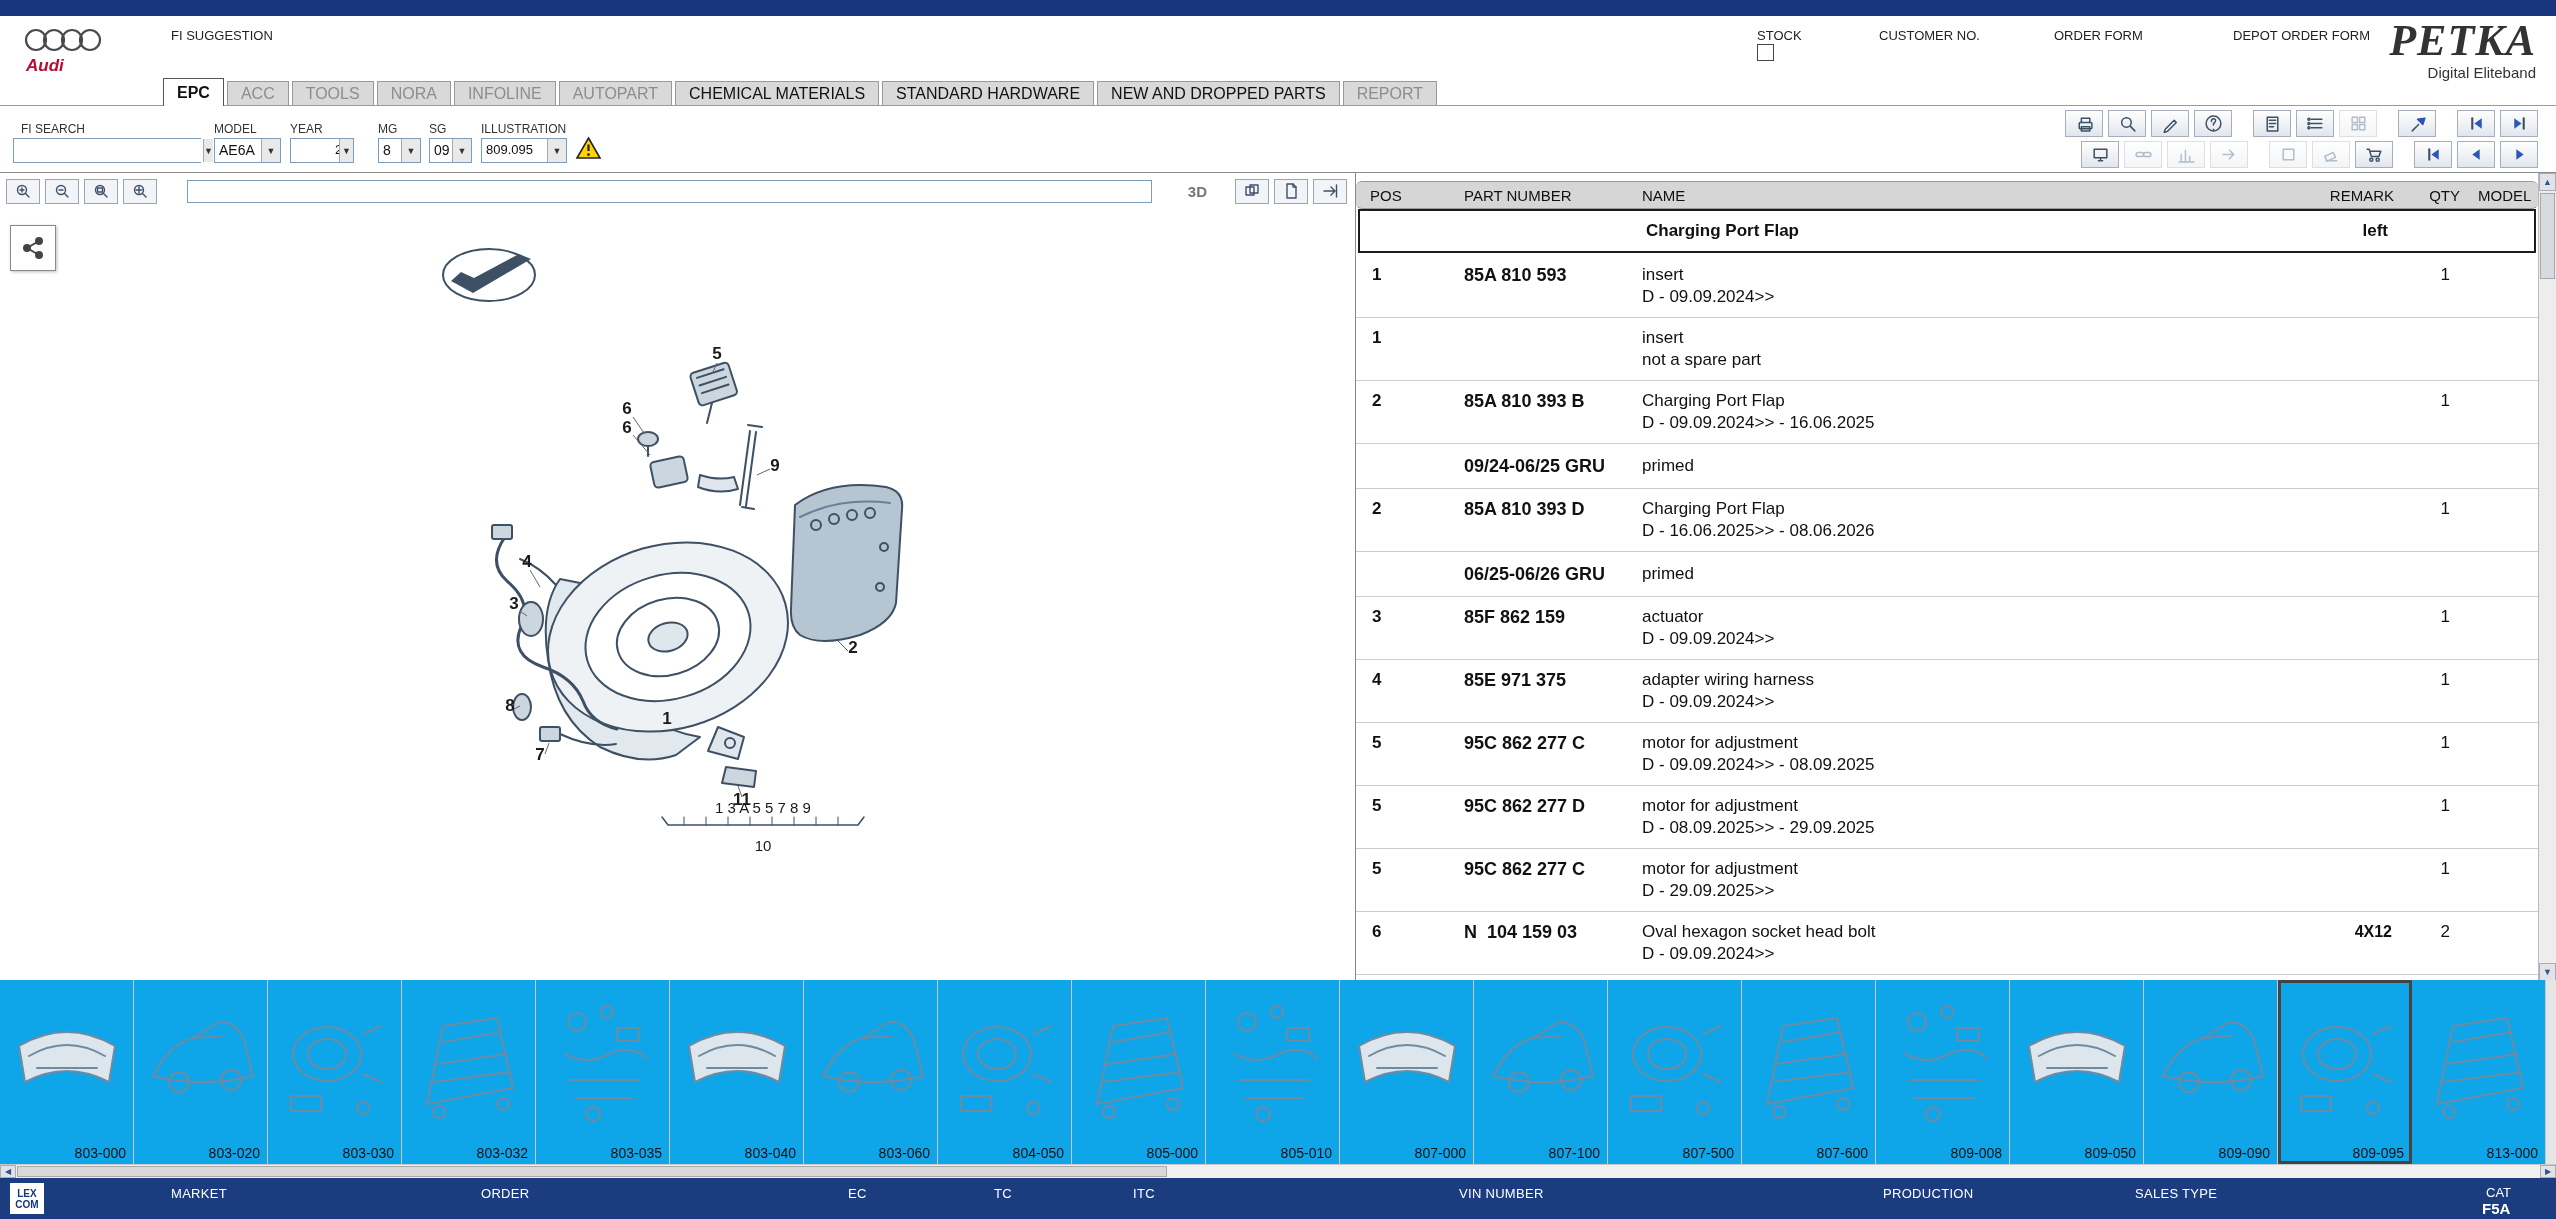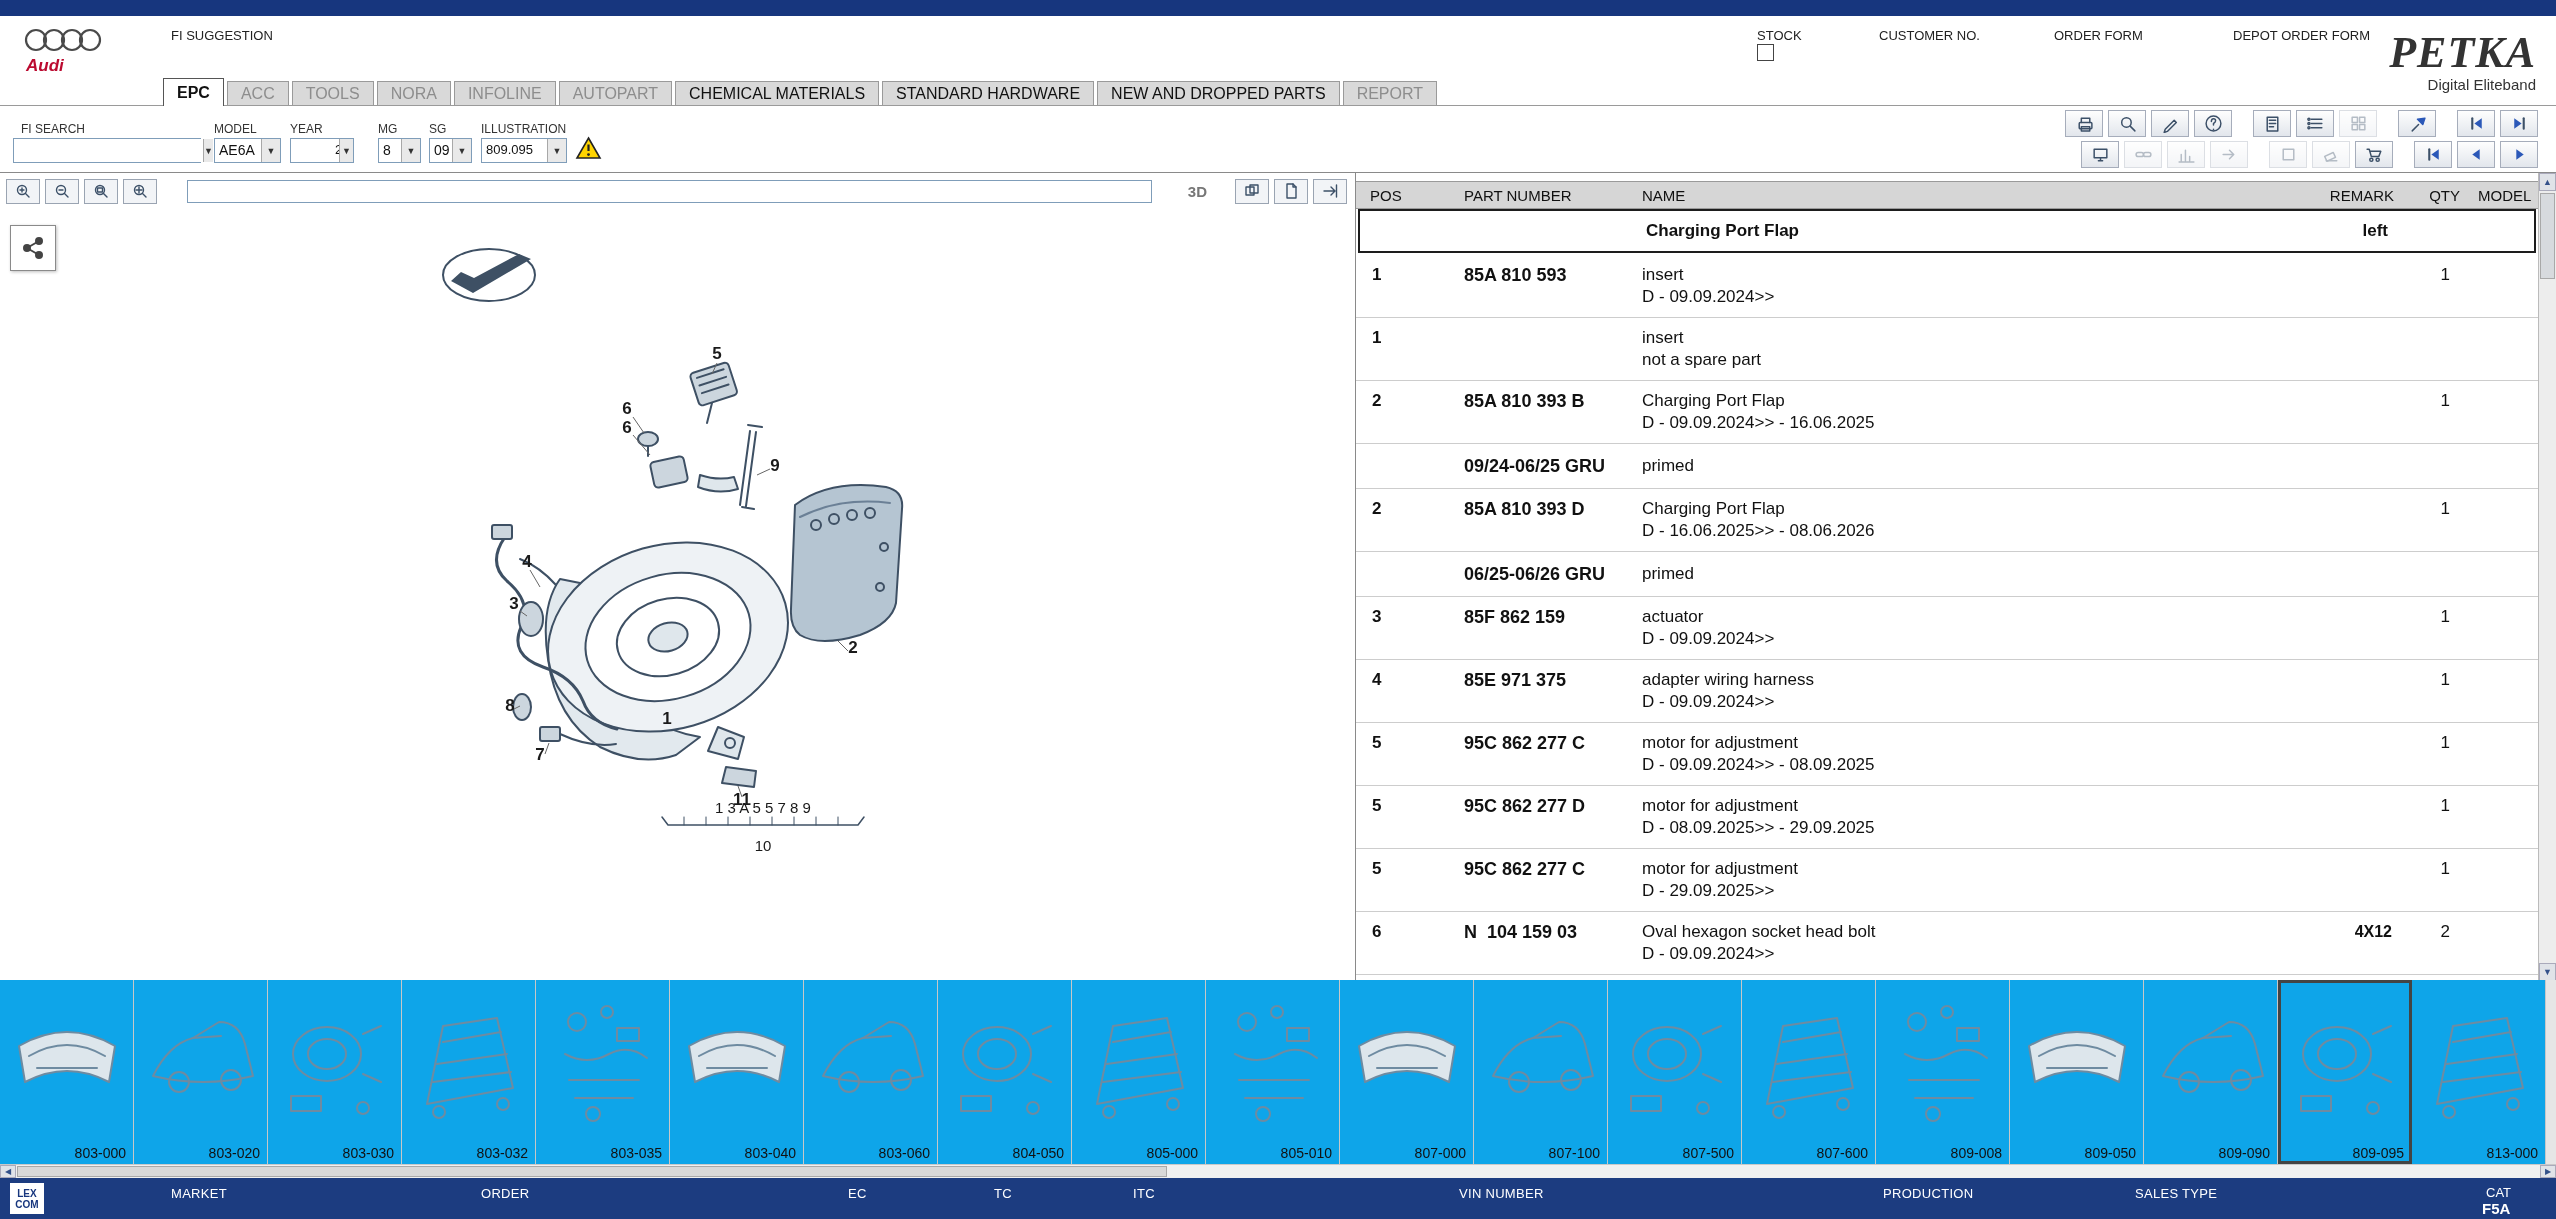--- a/index.html
+++ b/index.html
@@ -10,21 +10,21 @@
   
   .topstrip { position:absolute; top:0; left:0; width:100%; height:16px; background:#17367e; }
 
   
   .header { position:absolute; top:16px; left:0; width:100%; height:62px; background:#fff; }
   .audi-logo { position:absolute; left:24px; top:10px; }
   .audi-word { position:absolute; left:26px; top:40px; color:#bb0a30; font-weight:bold; font-style:italic; font-size:17px; }
   .hlabel { position:absolute; top:12px; font-size:13px; color:#222; white-space:nowrap; }
   .stock-box { position:absolute; left:1757px; top:28px; width:17px; height:17px; border:1px solid #444; background:#fff; }
   .petka { position:absolute; right:20px; top:2px; text-align:right; }
-  .petka-name { font-family:"Liberation Serif", serif; font-weight:bold; font-style:italic; font-size:44px; color:#333; line-height:46px; letter-spacing:1px;margin-top:12px; }
+  .petka-name { font-family:"Liberation Serif", serif; font-weight:bold; font-style:italic; font-size:44px; color:#333; line-height:46px; letter-spacing:1px; }
   .petka-sub { font-size:15px; color:#333; margin-top:0px; }
 
   
   .tabbar { position:absolute; top:78px; left:0; width:100%; height:28px; display:flex; align-items:flex-end; gap:3px; padding-left:163px; border-bottom:1px solid #9a9a9a; }
   .tab { height:24px; display:flex; align-items:center; padding:0 13px; background:#d9d9d9; border:1px solid #9a9a9a; border-bottom:none; font-size:16px; color:#111; white-space:nowrap; cursor:default; }
   .tab.disabled { color:#8d8d8d; }
   .tab.active { height:28px; background:#fff; font-weight:bold; border-color:#555; margin-bottom:-1px; z-index:3; }
 
   
   .filterbar { position:absolute; top:106px; left:0; width:100%; height:66px; background:#fff; }
@@ -53,21 +53,21 @@
   .vbtn { width:34px; height:25px; border:1px solid #9aa4b2; background:#f2f4f7; display:flex; align-items:center; justify-content:center; flex:0 0 auto; }
   .vbtn .ic { width:18px; height:18px; }
   .vinput { flex:1; height:23px; border:1px solid #7f9db9; background:#fff; margin:0 8px; font-size:14px; padding:0 4px; font-family:"Liberation Sans",sans-serif; }
   .v3d { font-size:15px; font-weight:bold; color:#777; padding:0 6px; }
   .share-btn { position:absolute; left:10px; top:52px; width:46px; height:46px; border:1px solid #8a8a8a; background:#fff; box-shadow:1px 1px 3px rgba(0,0,0,.25); display:flex; align-items:center; justify-content:center; }
   .drawing { position:absolute; left:0; top:34px; width:1353px; height:772px; }
 
   
   .table { position:absolute; left:1355px; top:0; width:1183px; height:808px; border-left:1px solid #8a8a8a; background:#fff; }
   .grid6 { display:grid; grid-template-columns:100px 178px 1fr 130px 66px 70px; }
-  .thead { position:absolute; top:8px; left:0; width:100%; height:28px; background:#d6d6d6; border-top:1px solid #9a9a9a; border-bottom:1px solid #9a9a9a; align-items:center; font-size:15px; color:#111; }
+  .thead { position:absolute; top:8px; left:0; width:100%; height:28px; background:#d6d6d6; border-top:1px solid #9a9a9a; border-bottom:1px solid #9a9a9a; align-items:center; font-size:15px; color:#111;border-radius:6px; }
   .thead .h { white-space:nowrap; overflow:hidden; }
   .h-pos { padding-left:14px; } .h-pn { padding-left:8px; } .h-nm { padding-left:8px; }
   .h-rem { text-align:right; padding-right:8px; } .h-qty { text-align:right; padding-right:8px; } .h-mdl { padding-left:10px; }
   .tgroup { position:absolute; top:36px; left:2px; right:2px; height:44px; border:2px solid #1d1d1d; align-items:center; font-size:17px; font-weight:bold; background:#fff; }
   .tgroup .g-nm { padding-left:8px; } .tgroup .g-rem { text-align:right; padding-right:10px; }
   .tbody { position:absolute; top:82px; left:0; width:100%; bottom:0; overflow:hidden; }
   .trow { border-bottom:1px solid #cdcdcd; padding:10px 0; }
   .trow.sub { padding:12px 0; }
   .c { font-size:17px; line-height:20px; }
   .c.pos { padding-left:16px; font-weight:bold; }

